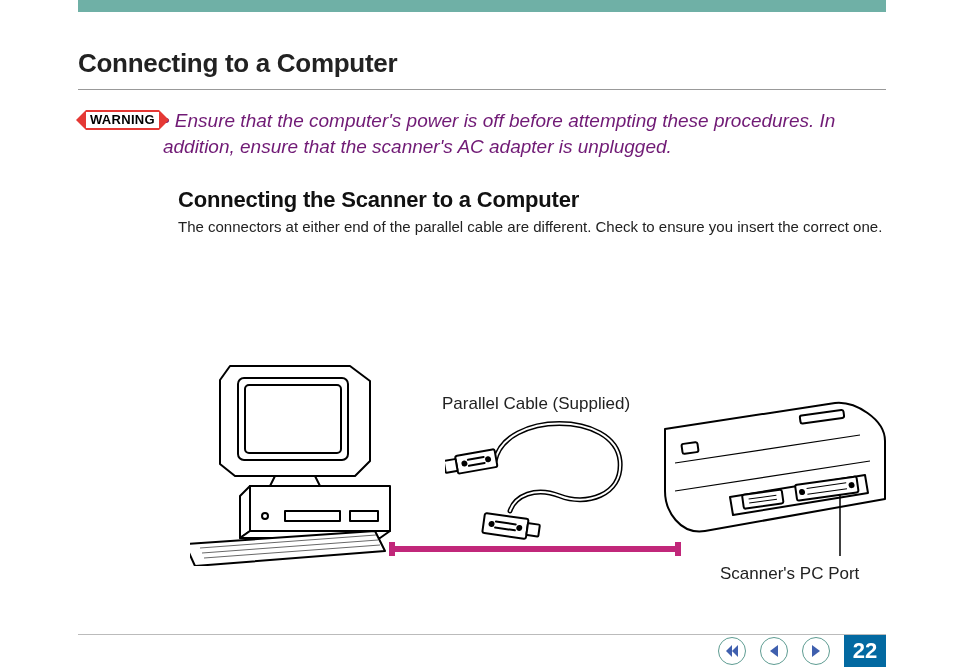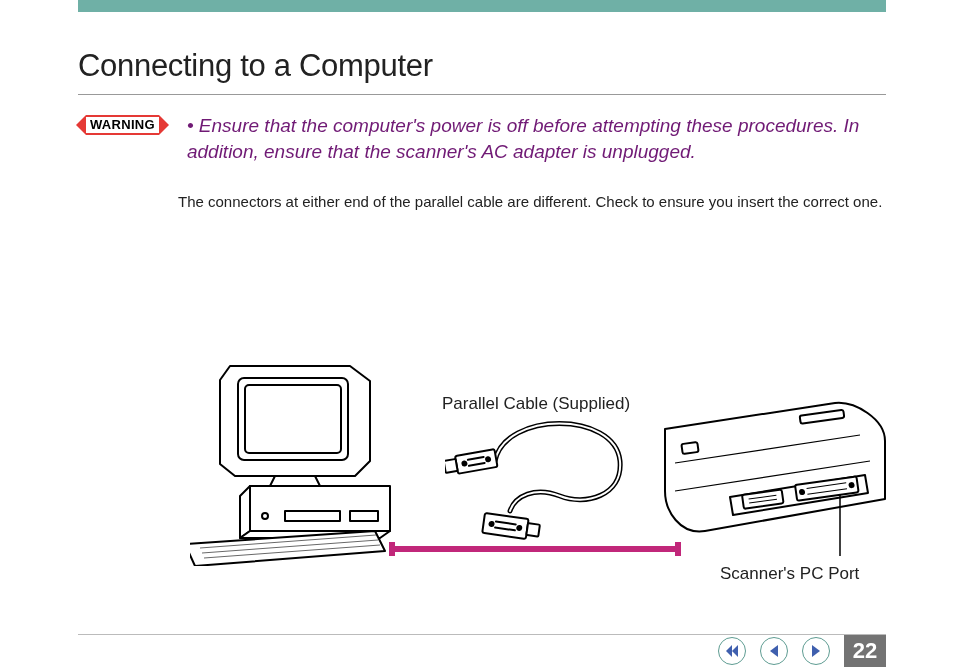--- a/index.html
+++ b/index.html
@@ -20,42 +20,42 @@
     height: 12px;
     background: #6fb0a6;
   }
   .content {
     position: absolute;
     top: 48px;
     left: 78px;
     width: 808px;
   }
   h1 {
-    font-size: 31px;
-    font-weight: 400;
+    font-size: 26px;
+    font-weight: 700;
     color: #222;
     margin-bottom: 10px;
     letter-spacing: -0.3px;
   }
   .rule {
     border: none;
     border-top: 1px solid #999;
     height: 0;
     margin-bottom: 18px;
   }
   .intro {
     font-size: 19px;
     line-height: 1.3;
     color: #222;
     margin-bottom: 14px;
   }
   .warning-row {
     display: flex;
     align-items: flex-start;
-    gap: 28px;
+    gap: 4px;
     margin-bottom: 28px;
   }
   .warning-badge-wrap {
     background: linear-gradient(#e53935,#e53935);
     height: 20px;
     padding: 0;
     display: inline-block;
     position: relative;
     transform: translateY(2px);
     margin-left: 8px;
@@ -149,21 +149,21 @@
     display: flex;
     align-items: center;
     justify-content: center;
     cursor: pointer;
     background: #fff;
   }
   .nav-btn svg { display: block; }
   .page-num-box {
     width: 42px;
     height: 32px;
-    background: #737373;
+    background: #0369a1;
     color: #fff;
     font-weight: 700;
     font-size: 22px;
     display: flex;
     align-items: center;
     justify-content: center;
   }
   .footer-line {
     position: absolute;
     bottom: 36px;
@@ -182,20 +182,21 @@
   <hr class="rule">
 
   <div class="warning-row">
     <span class="warning-badge-wrap">
       <span class="txt">WARNING</span>
     </span>
     <p class="warning-text">• Ensure that the computer's power is off before attempting these procedures. In addition, ensure that the scanner's AC adapter is unplugged.</p>
   </div>
 
   <div class="sub-section">
+    <h2>Connecting the Scanner to a Computer</h2>
     <p class="body">The connectors at either end of the parallel cable are different. Check to ensure you insert the correct one.</p>
   </div>
 </div>
 
 <div class="diagram">
 
   <svg width="220" height="210" viewBox="0 0 220 210">
     <g fill="#fff" stroke="#000" stroke-width="2" stroke-linejoin="round">
 
       <path d="M40 10 L160 10 L180 25 L180 105 L165 120 L45 120 L30 108 L30 24 Z"></path>

